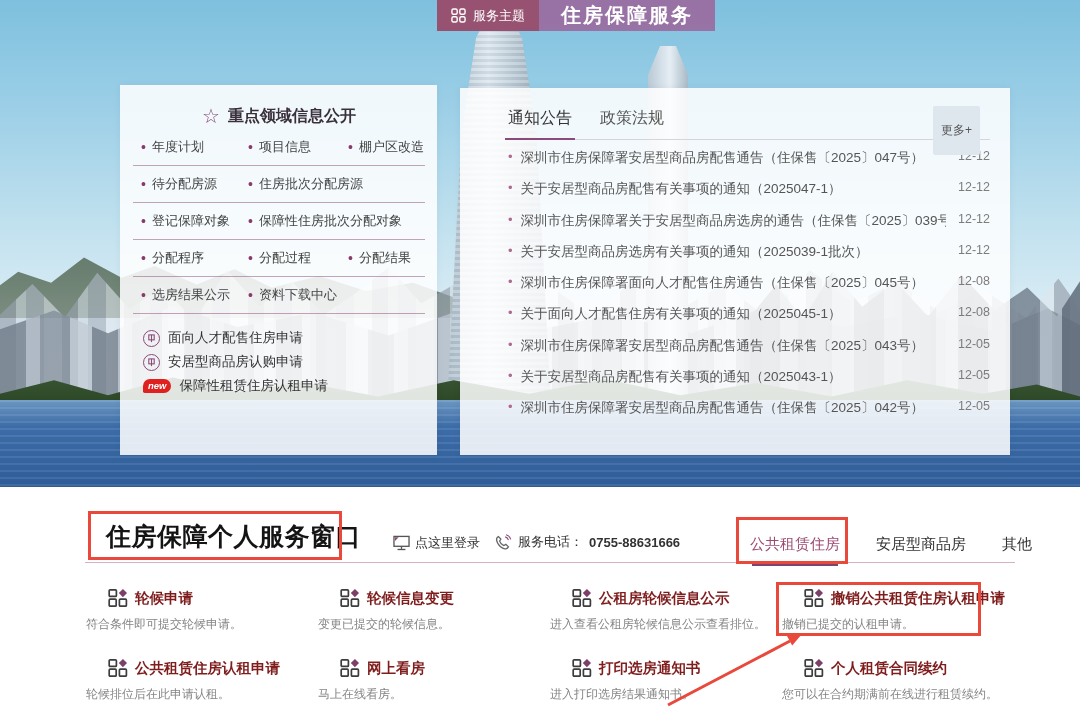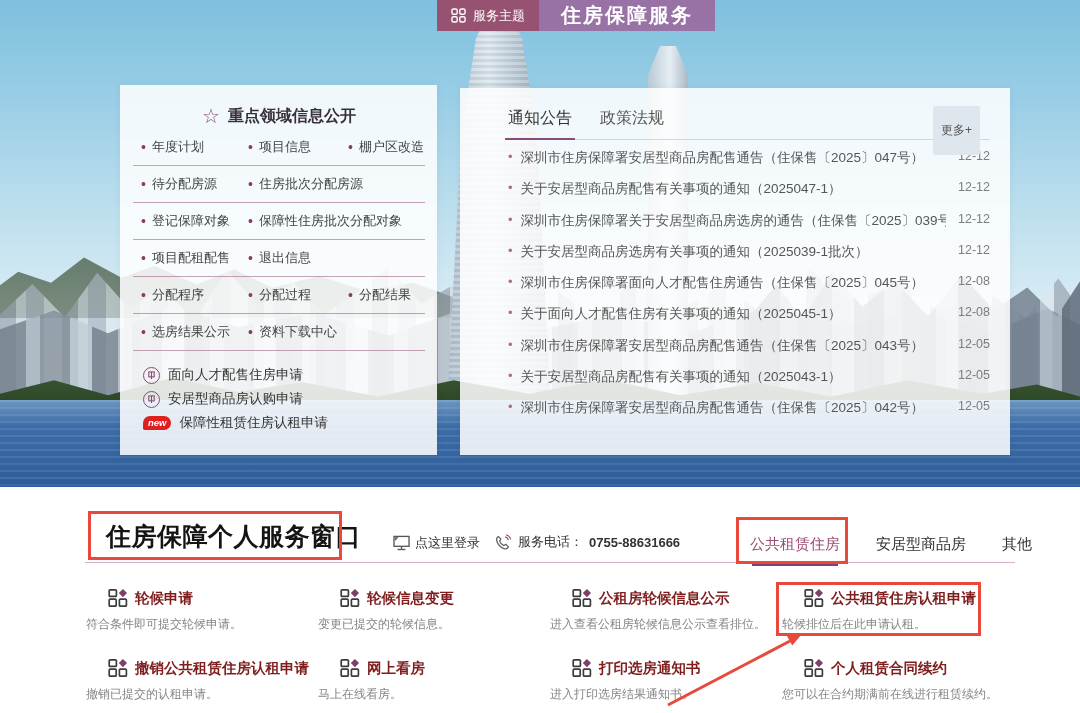--- a/index.html
+++ b/index.html
@@ -141,24 +141,20 @@
     </div>
     <div class="link-row">
       <span class="link-item">待分配房源</span>
       <span class="link-item">住房批次分配房源</span>
     </div>
     <div class="link-row">
       <span class="link-item">登记保障对象</span>
       <span class="link-item">保障性住房批次分配对象</span>
     </div>
     <div class="link-row">
-      <span class="link-item">项目配租配售</span>
-      <span class="link-item">退出信息</span>
-    </div>
-    <div class="link-row">
       <span class="link-item">分配程序</span>
       <span class="link-item">分配过程</span>
       <span class="link-item">分配结果</span>
     </div>
     <div class="link-row">
       <span class="link-item">选房结果公示</span>
       <span class="link-item">资料下载中心</span>
     </div>
     <div class="apply-links">
       <div class="apply-row">
@@ -312,37 +308,37 @@
       <div class="svc-cell">
         <div class="svc-head">
             <span class="svc-icon">
               <svg width="20" height="20" viewBox="0 0 20 20">
                 <rect x="1.2" y="1.8" width="7.2" height="6.6" rx="1" fill="none" stroke="#3c3c3c" stroke-width="1.7"></rect>
                 <rect x="1.2" y="11.2" width="7" height="7" rx="1" fill="none" stroke="#3c3c3c" stroke-width="1.7"></rect>
                 <rect x="11.4" y="11.2" width="7" height="7" rx="1" fill="none" stroke="#3c3c3c" stroke-width="1.7"></rect>
                 <path d="M14.9 1 L19 5.1 L14.9 9.2 L10.8 5.1 Z" fill="#7c3f68"></path>
               </svg>
             </span>
+            <span class="svc-title">撤销公共租赁住房认租申请</span>
+          </div>
+        <div class="svc-desc">撤销已提交的认租申请。</div>
+      </div>
+      <div class="svc-cell">
+        <div class="svc-head">
+            <span class="svc-icon">
+              <svg width="20" height="20" viewBox="0 0 20 20">
+                <rect x="1.2" y="1.8" width="7.2" height="6.6" rx="1" fill="none" stroke="#3c3c3c" stroke-width="1.7"></rect>
+                <rect x="1.2" y="11.2" width="7" height="7" rx="1" fill="none" stroke="#3c3c3c" stroke-width="1.7"></rect>
+                <rect x="11.4" y="11.2" width="7" height="7" rx="1" fill="none" stroke="#3c3c3c" stroke-width="1.7"></rect>
+                <path d="M14.9 1 L19 5.1 L14.9 9.2 L10.8 5.1 Z" fill="#7c3f68"></path>
+              </svg>
+            </span>
             <span class="svc-title">公共租赁住房认租申请</span>
           </div>
         <div class="svc-desc">轮候排位后在此申请认租。</div>
-      </div>
-      <div class="svc-cell">
-        <div class="svc-head">
-            <span class="svc-icon">
-              <svg width="20" height="20" viewBox="0 0 20 20">
-                <rect x="1.2" y="1.8" width="7.2" height="6.6" rx="1" fill="none" stroke="#3c3c3c" stroke-width="1.7"></rect>
-                <rect x="1.2" y="11.2" width="7" height="7" rx="1" fill="none" stroke="#3c3c3c" stroke-width="1.7"></rect>
-                <rect x="11.4" y="11.2" width="7" height="7" rx="1" fill="none" stroke="#3c3c3c" stroke-width="1.7"></rect>
-                <path d="M14.9 1 L19 5.1 L14.9 9.2 L10.8 5.1 Z" fill="#7c3f68"></path>
-              </svg>
-            </span>
-            <span class="svc-title">撤销公共租赁住房认租申请</span>
-          </div>
-        <div class="svc-desc">撤销已提交的认租申请。</div>
       </div>
       <div class="svc-cell">
         <div class="svc-head">
             <span class="svc-icon">
               <svg width="20" height="20" viewBox="0 0 20 20">
                 <rect x="1.2" y="1.8" width="7.2" height="6.6" rx="1" fill="none" stroke="#3c3c3c" stroke-width="1.7"></rect>
                 <rect x="1.2" y="11.2" width="7" height="7" rx="1" fill="none" stroke="#3c3c3c" stroke-width="1.7"></rect>
                 <rect x="11.4" y="11.2" width="7" height="7" rx="1" fill="none" stroke="#3c3c3c" stroke-width="1.7"></rect>
                 <path d="M14.9 1 L19 5.1 L14.9 9.2 L10.8 5.1 Z" fill="#7c3f68"></path>
               </svg>

